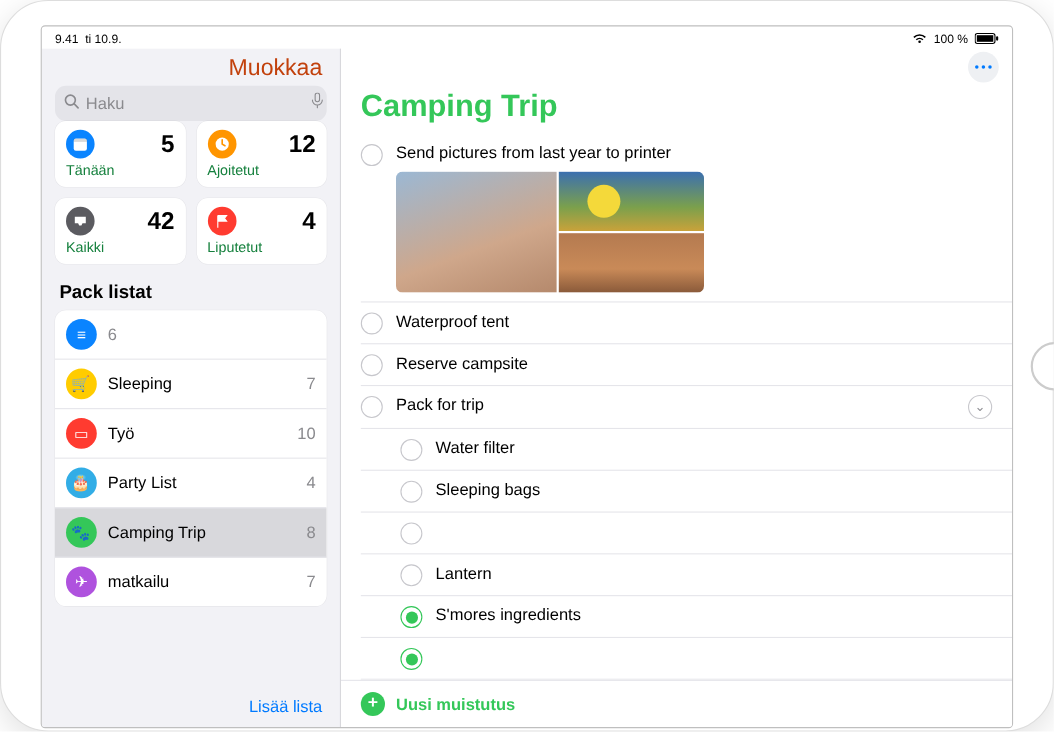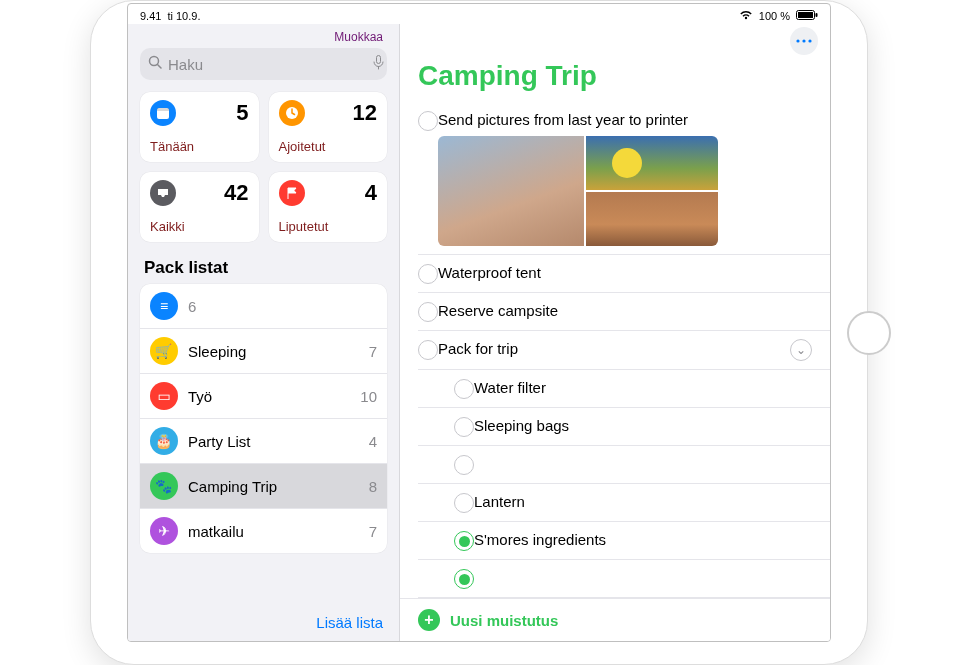--- a/index.html
+++ b/index.html
@@ -5,30 +5,30 @@
   * { box-sizing: border-box; margin: 0; padding: 0; }
   body {
     font-family: -apple-system, BlinkMacSystemFont, "Segoe UI", Helvetica, Arial, sans-serif;
     background: #fff;
     display: flex;
     justify-content: center;
     align-items: center;
     min-height: 100vh;
   }
   .device {
-    width: 778px;
+    width: 958px;
     height: 665px;
     background: #fff;
     border-radius: 44px;
     border: 1px solid #ddd;
     box-shadow: 0 8px 30px rgba(0,0,0,0.12);
     position: relative;
     padding: 22px 36px 22px 36px;
     display: flex;
-    align-items: flex-end;
+    align-items: flex-start;
   }
   .home-button {
     position: absolute;
     right: -2px;
     top: 50%;
     transform: translate(50%, -50%);
     width: 44px;
     height: 44px;
     border-radius: 50%;
     border: 2px solid #ccc;
@@ -59,32 +59,31 @@
   .sidebar {
     width: 272px;
     background: #f2f2f6;
     border-right: 1px solid #d8d8dc;
     display:flex;
     flex-direction:column;
     padding: 4px 12px 8px 12px;
     position: relative;
   }
   .sidebar-top-row { display:flex; justify-content:flex-end; padding:2px 4px 4px 4px;}
-  .edit-link { color:#701a75; font-size:12px; }
+  .edit-link { color:#c2410c; font-size:21px; }
 
   .search-wrap {
     background:#e4e4e9;
     border-radius:10px;
     height:32px;
     display:flex;
     align-items:center;
     padding:0 8px;
     gap:6px;
     color:#8a8a8e;
-    margin-bottom:12px;
   }
   .search-wrap input {
     flex:1;
     border:none;
     background:transparent;
     outline:none;
     font-size:15px;
     color:#000;
   }
   .search-wrap input::placeholder{color:#8a8a8e;}
@@ -98,21 +97,21 @@
   .smart-card {
     background:#fff;
     border-radius:10px;
     padding:8px 10px;
     display:flex;
     flex-direction:column;
     box-shadow: 0 0 0 0.5px rgba(0,0,0,0.05);
   }
   .smart-card .row1 { display:flex; justify-content:space-between; align-items:center;}
   .smart-card .count { font-size:22px; font-weight:700; }
-  .smart-card .label { font-size:13px; color:#7f1d1d; margin-top:13px;}
+  .smart-card .label { font-size:13px; color:#15803d; margin-top:3px;}
   .smart-icon { width:26px; height:26px; border-radius:50%; display:flex; align-items:center; justify-content:center; color:#fff; font-size:14px;}
   .ic-blue{background:#0a84ff;} .ic-orange{background:#ff9500;} .ic-gray{background:#5b5b60;} .ic-red{background:#ff3b30;}
 
   .section-header { font-size:17px; font-weight:700; padding:2px 4px 6px 4px; }
 
   .lists {
     background:#fff;
     border-radius:10px;
     overflow:hidden;
     box-shadow: 0 0 0 0.5px rgba(0,0,0,0.05);
@@ -147,21 +146,21 @@
     display:flex; align-items:center; justify-content:flex-end;
     padding:4px 12px 0 12px; height:30px;
   }
   .more-button {
     width:28px;height:28px;border-radius:50%;background:#eef0f3;
     display:flex;align-items:center;justify-content:center;color:#007aff;
   }
   .list-title { font-size:28px; font-weight:700; color:#34c759; padding:6px 18px 10px 18px;}
   .reminders { flex:1; overflow:auto; padding:0 0 0 18px;}
   .reminder {
-    display:flex; align-items:flex-start; 
+    display:flex; align-items:flex-start; gap:12px;
     padding:8px 12px 8px 0; border-bottom:0.5px solid #e5e5ea;
     font-size:15px;
   }
   .reminder.sub { padding-left:36px; }
   .reminder .circle {
     width:20px;height:20px;border-radius:50%;
     border:1.5px solid #c7c7cc; flex-shrink:0; margin-top:1px;
     display:flex;align-items:center;justify-content:center;
   }
   .reminder .circle.done { border-color:#34c759; }

